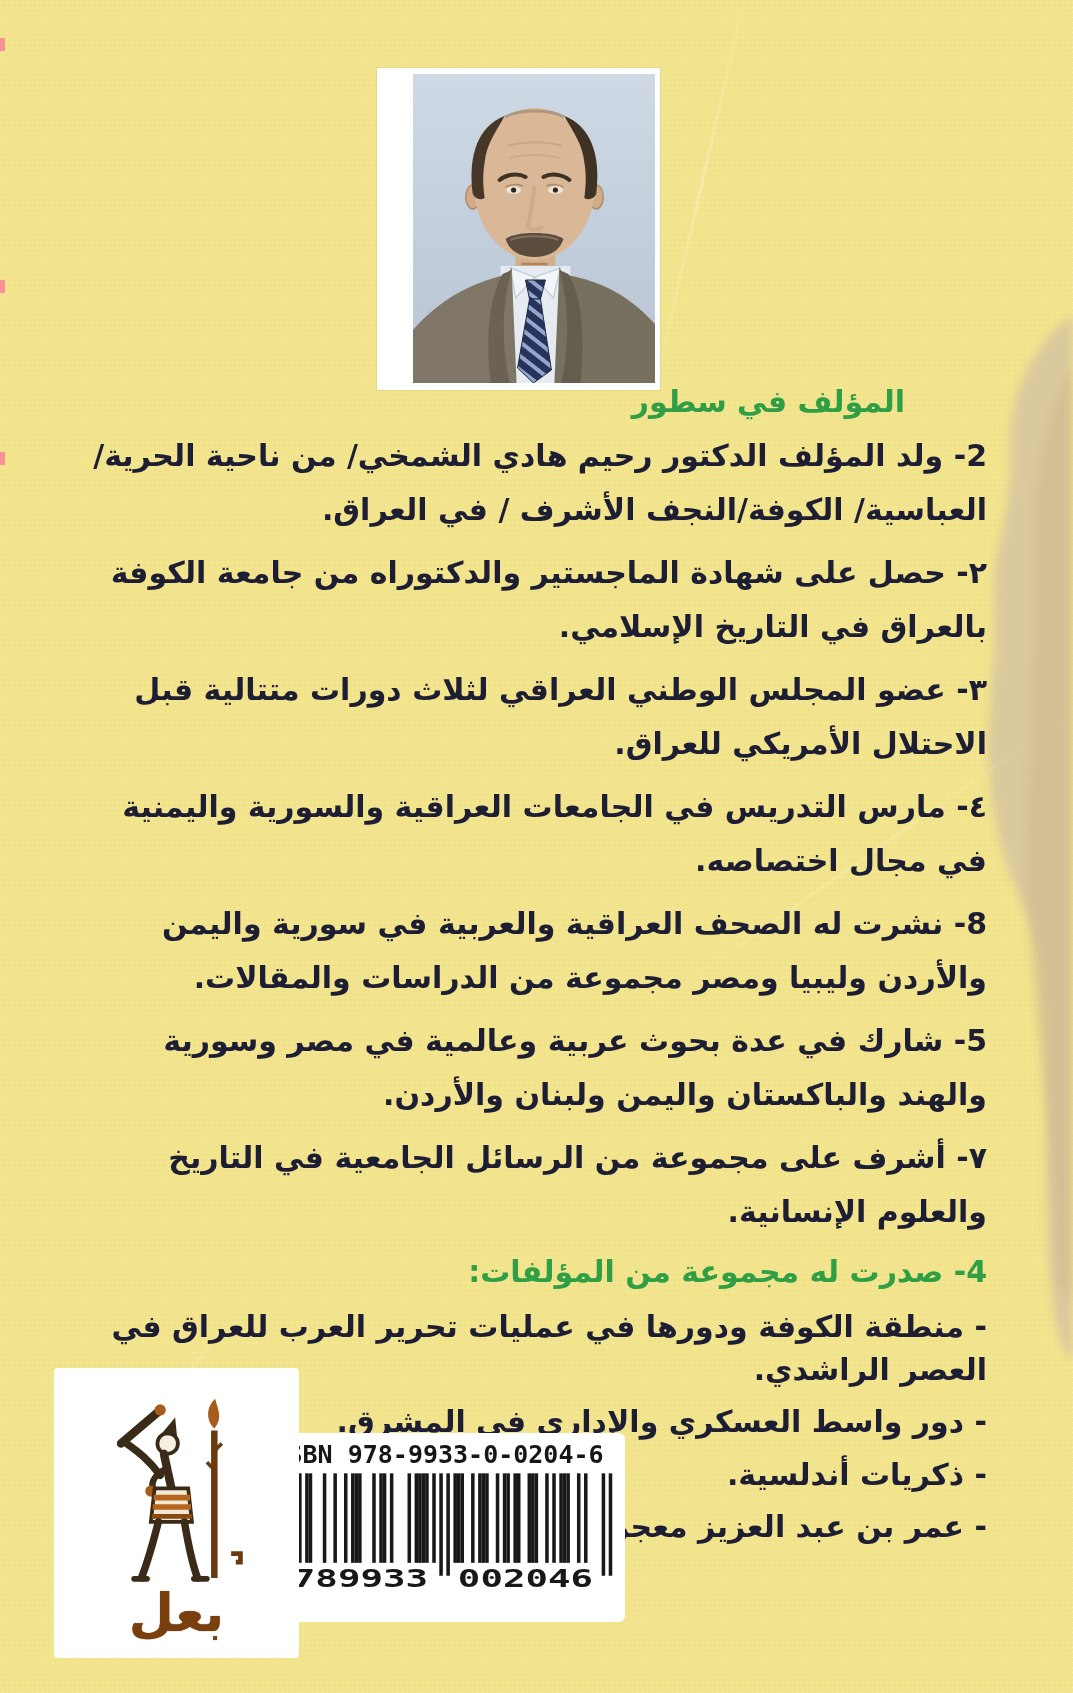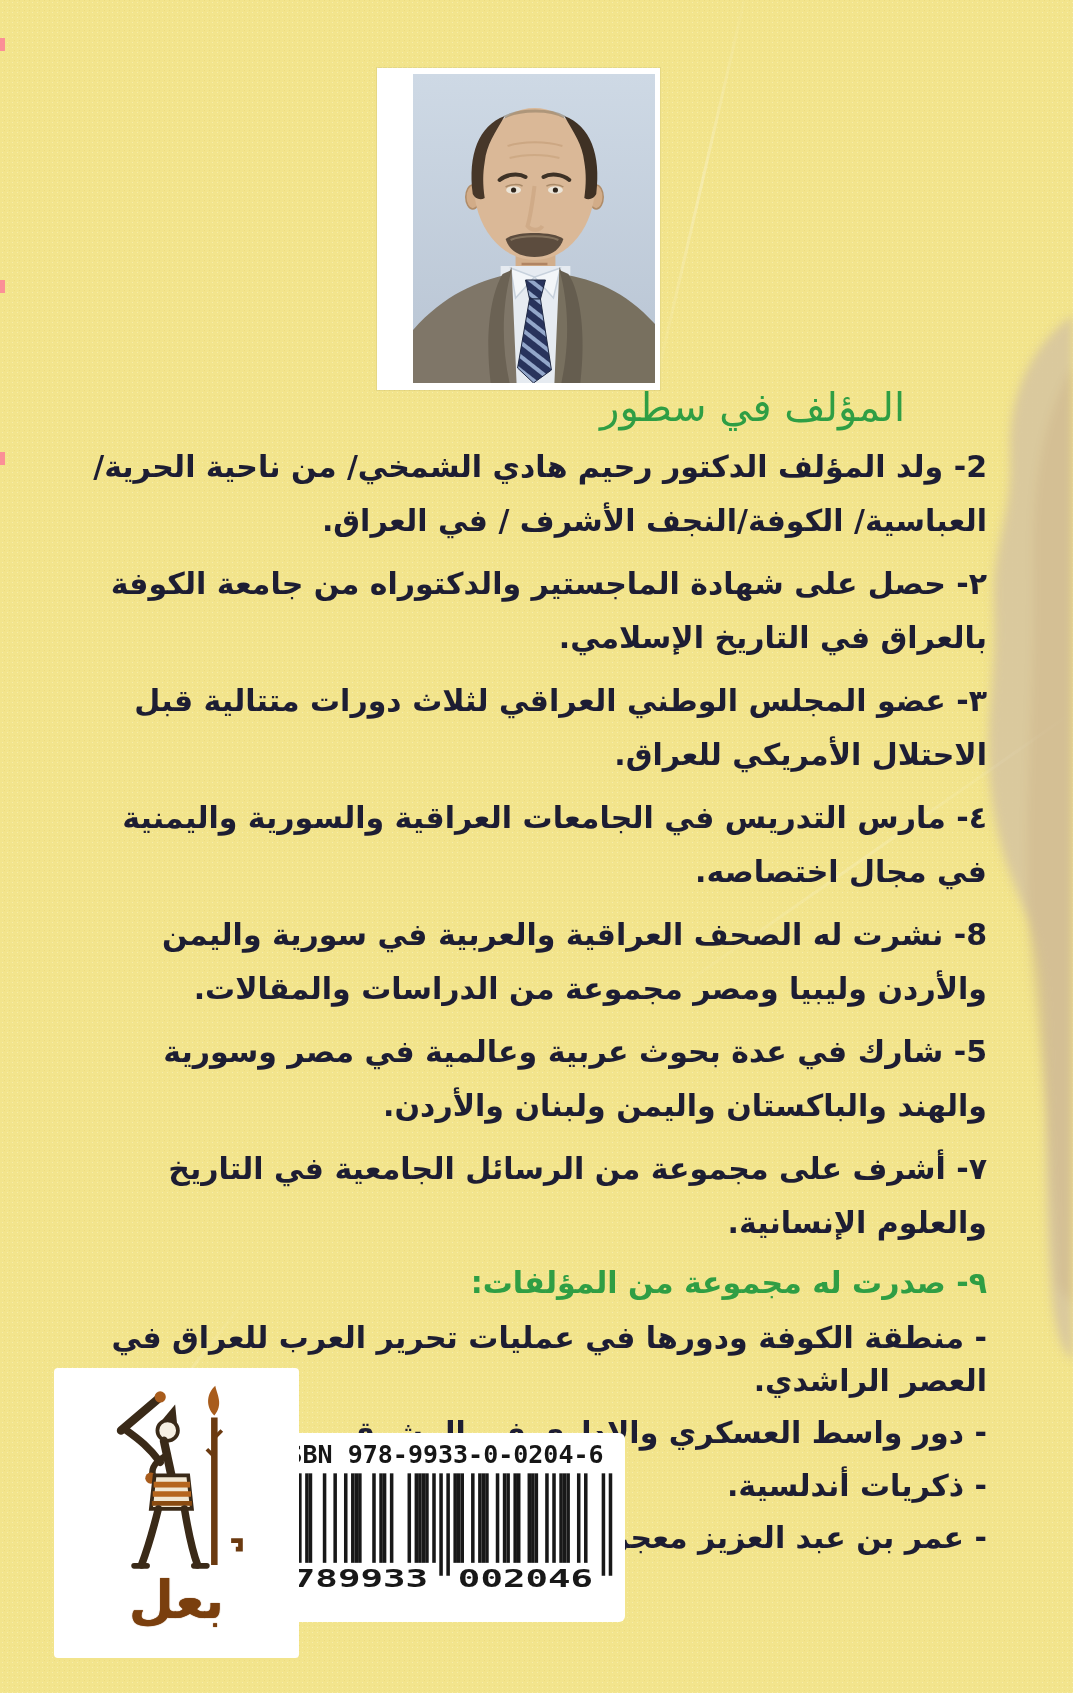--- a/index.html
+++ b/index.html
@@ -32,31 +32,31 @@
   }
   .photo-frame svg{display:block; width:100%; height:100%;}
 
   
   .text-col{
     position:absolute; top:384px; right:86px; left:78px;
     direction:rtl; text-align:right;
     color:#1d1d33; font-weight:bold;
   }
   .section-heading{
-    margin:0 82px 10px 0; font-size:40px; font-weight:normal; color:#2f9e44;
+    margin:0 82px 10px 0; font-size:30px; font-weight:bold; color:#2f9e44;
   }
   .bio{font-size:30px; line-height:1.8; margin:0 0 9px;}
   .works-heading{font-size:30px; line-height:1.6; margin:3px 0 10px; color:#2f9e44; font-weight:bold;}
   .work{font-size:30px; line-height:1.42; margin:0 0 10px;}
 
   
   .logo-box{
     position:absolute; left:54px; top:1368px; width:245px; height:290px;
     background:#fff; border-radius:4px; z-index:3; text-align:center;
-    box-sizing:border-box; padding-top:14px;
+    box-sizing:border-box; padding-top:27px;
   }
   .logo-box svg{display:block; margin:0 auto;}
   .logo-text{
     font-size:52px; font-weight:bold; color:#7a3f0e; letter-spacing:6px;
     direction:rtl; margin-top:-8px; text-shadow:0 0 1px #7a3f0e;
   }
 
   
   .isbn-box{
     position:absolute; left:251px; top:1433px; width:374px; height:189px;
@@ -148,21 +148,21 @@
 
   <div class="text-col">
     <h2 class="section-heading">المؤلف في سطور</h2>
     <p class="bio">2- ولد المؤلف الدكتور رحيم هادي الشمخي/ من ناحية الحرية/ العباسية/ الكوفة/النجف الأشرف / في العراق.</p>
     <p class="bio">٢- حصل على شهادة الماجستير والدكتوراه من جامعة الكوفة بالعراق في التاريخ الإسلامي.</p>
     <p class="bio">٣- عضو المجلس الوطني العراقي لثلاث دورات متتالية قبل الاحتلال الأمريكي للعراق.</p>
     <p class="bio">٤- مارس التدريس في الجامعات العراقية والسورية واليمنية في مجال اختصاصه.</p>
     <p class="bio">8- نشرت له الصحف العراقية والعربية في سورية واليمن والأردن وليبيا ومصر مجموعة من الدراسات والمقالات.</p>
     <p class="bio">5- شارك في عدة بحوث عربية وعالمية في مصر وسورية والهند والباكستان واليمن ولبنان والأردن.</p>
     <p class="bio">٧- أشرف على مجموعة من الرسائل الجامعية في التاريخ والعلوم الإنسانية.</p>
-    <p class="works-heading">٩- صدرت له مجموعة من المؤلفات:</p>
+    <p class="works-heading">4- صدرت له مجموعة من المؤلفات:</p>
     <p class="work">- منطقة الكوفة ودورها في عمليات تحرير العرب للعراق في العصر الراشدي.</p>
     <p class="work">- دور واسط العسكري والإداري في المشرق.</p>
     <p class="work">- ذكريات أندلسية.</p>
     <p class="work">- عمر بن عبد العزيز معجزة الدولة الأموية.</p>
 
   </div>
 
   <div class="logo-box">
     <svg width="160" height="196" viewBox="0 0 160 210">
 

